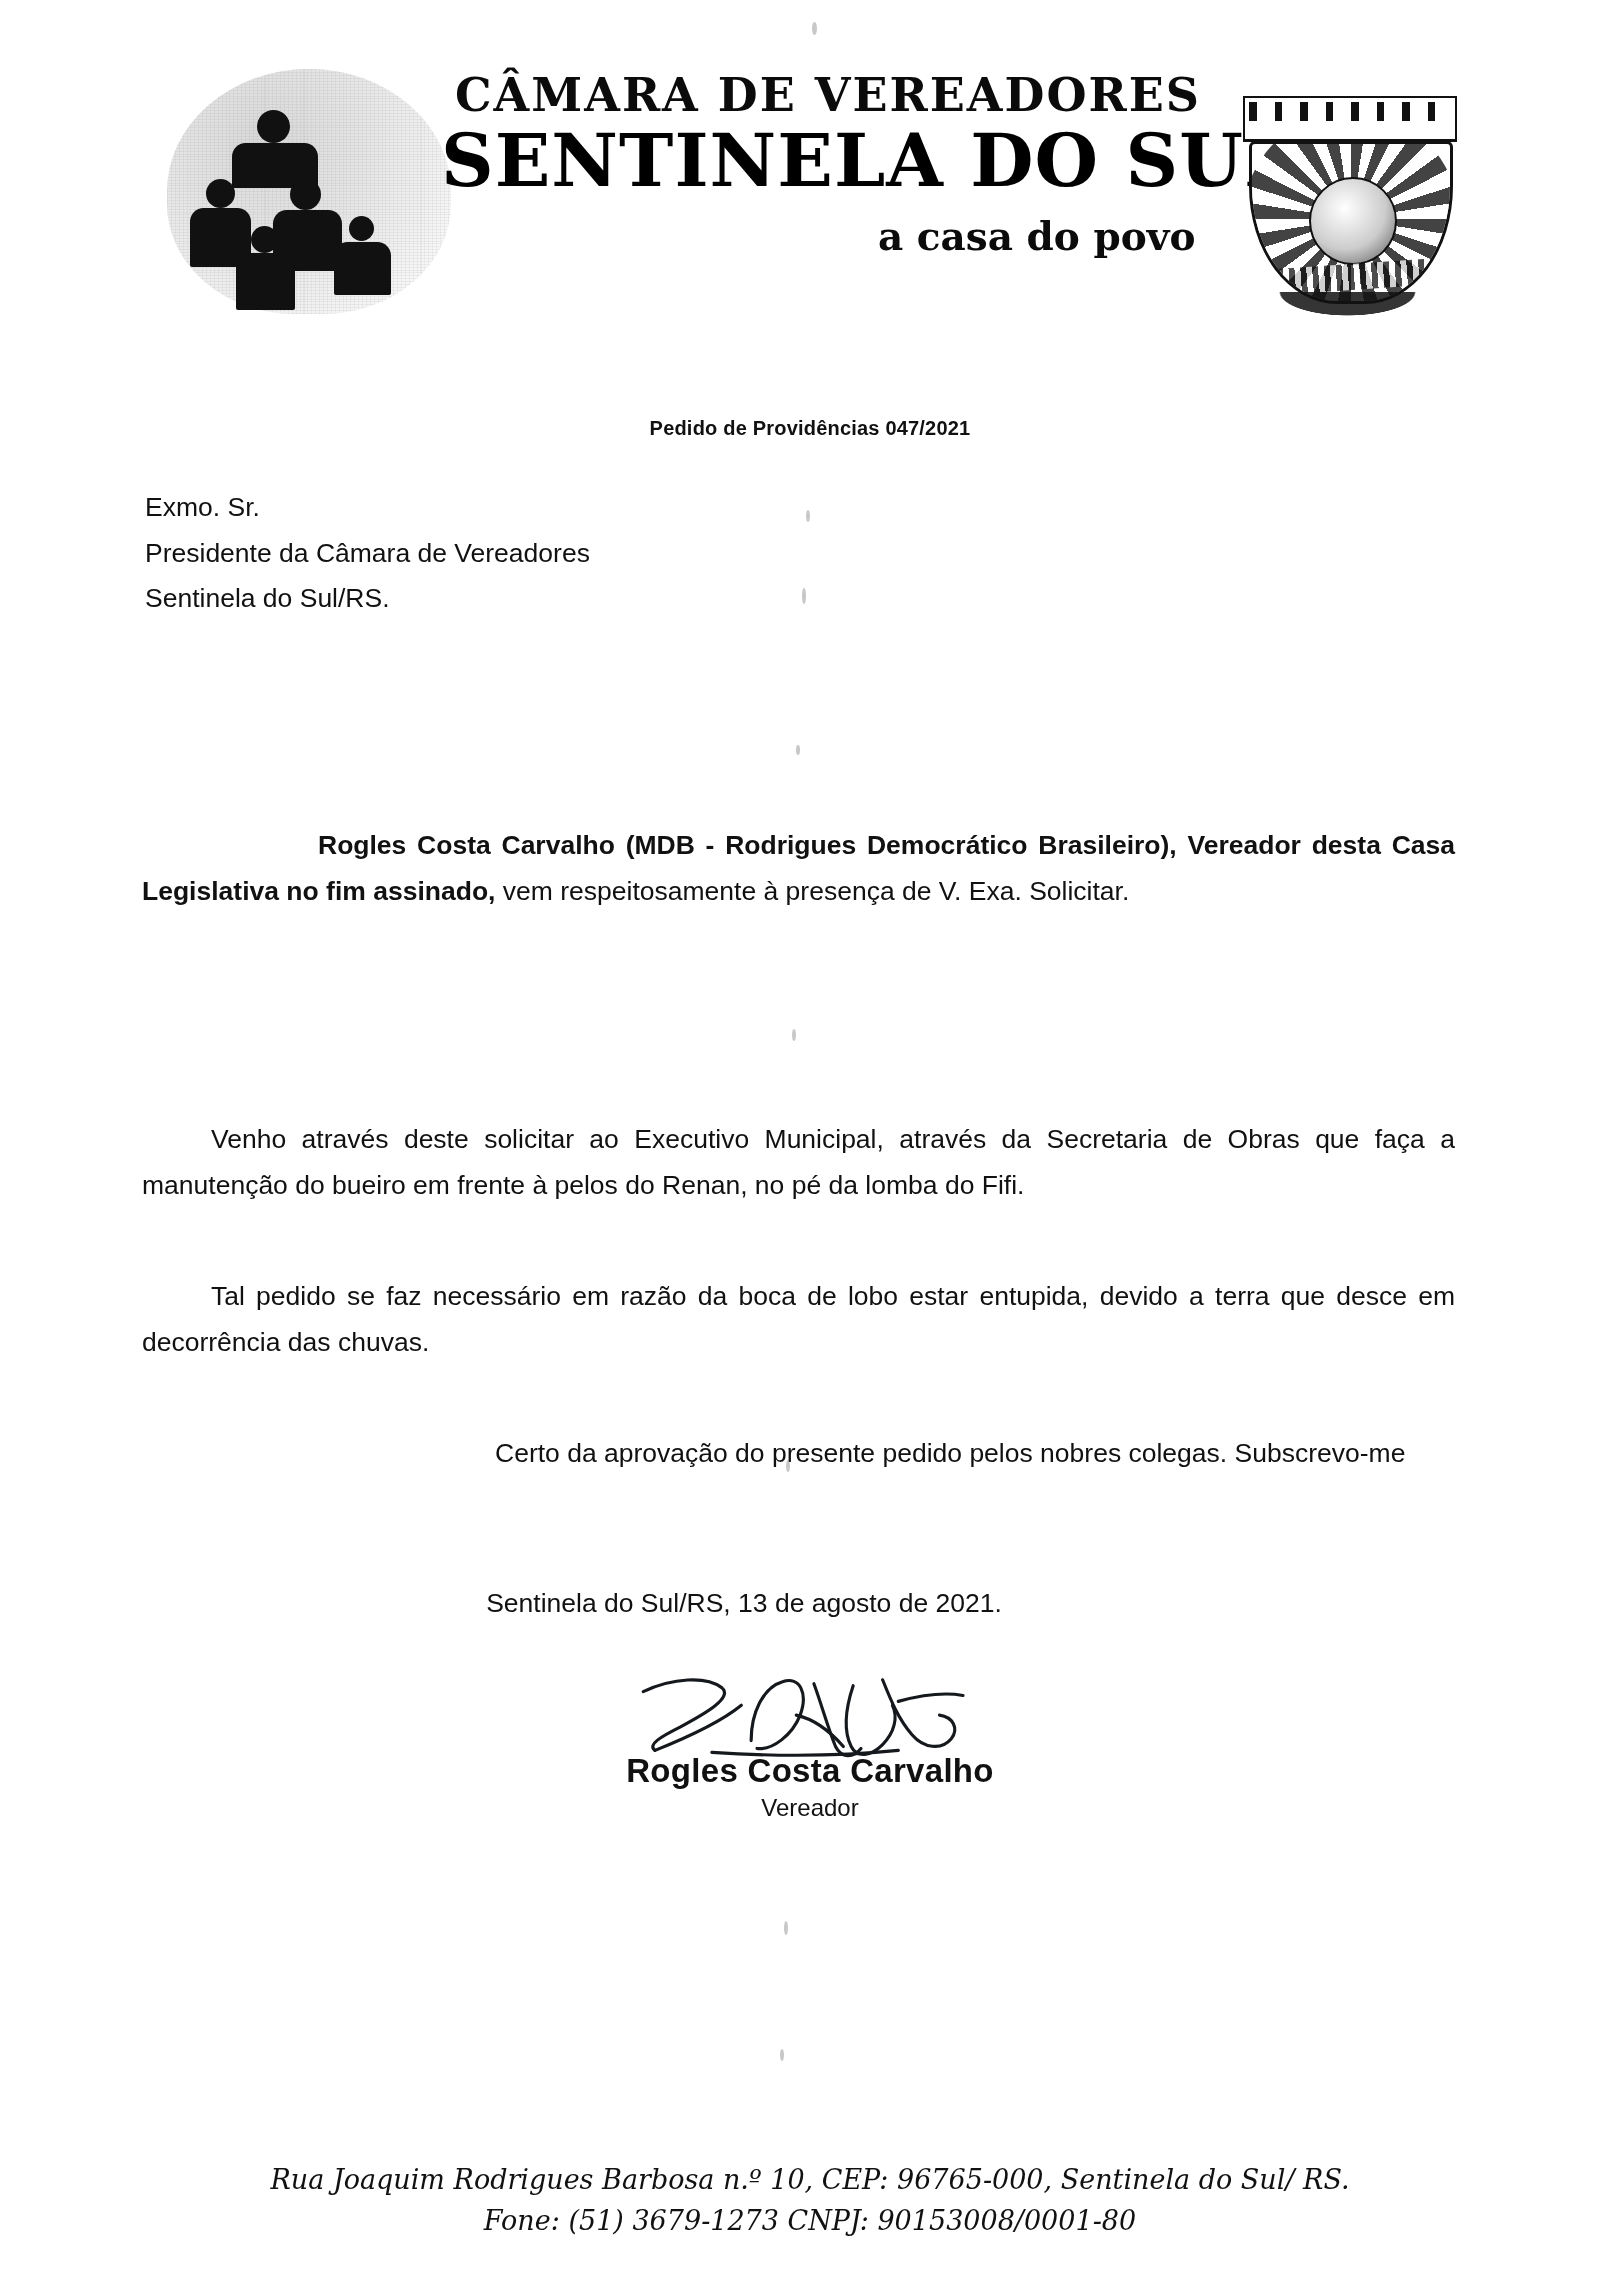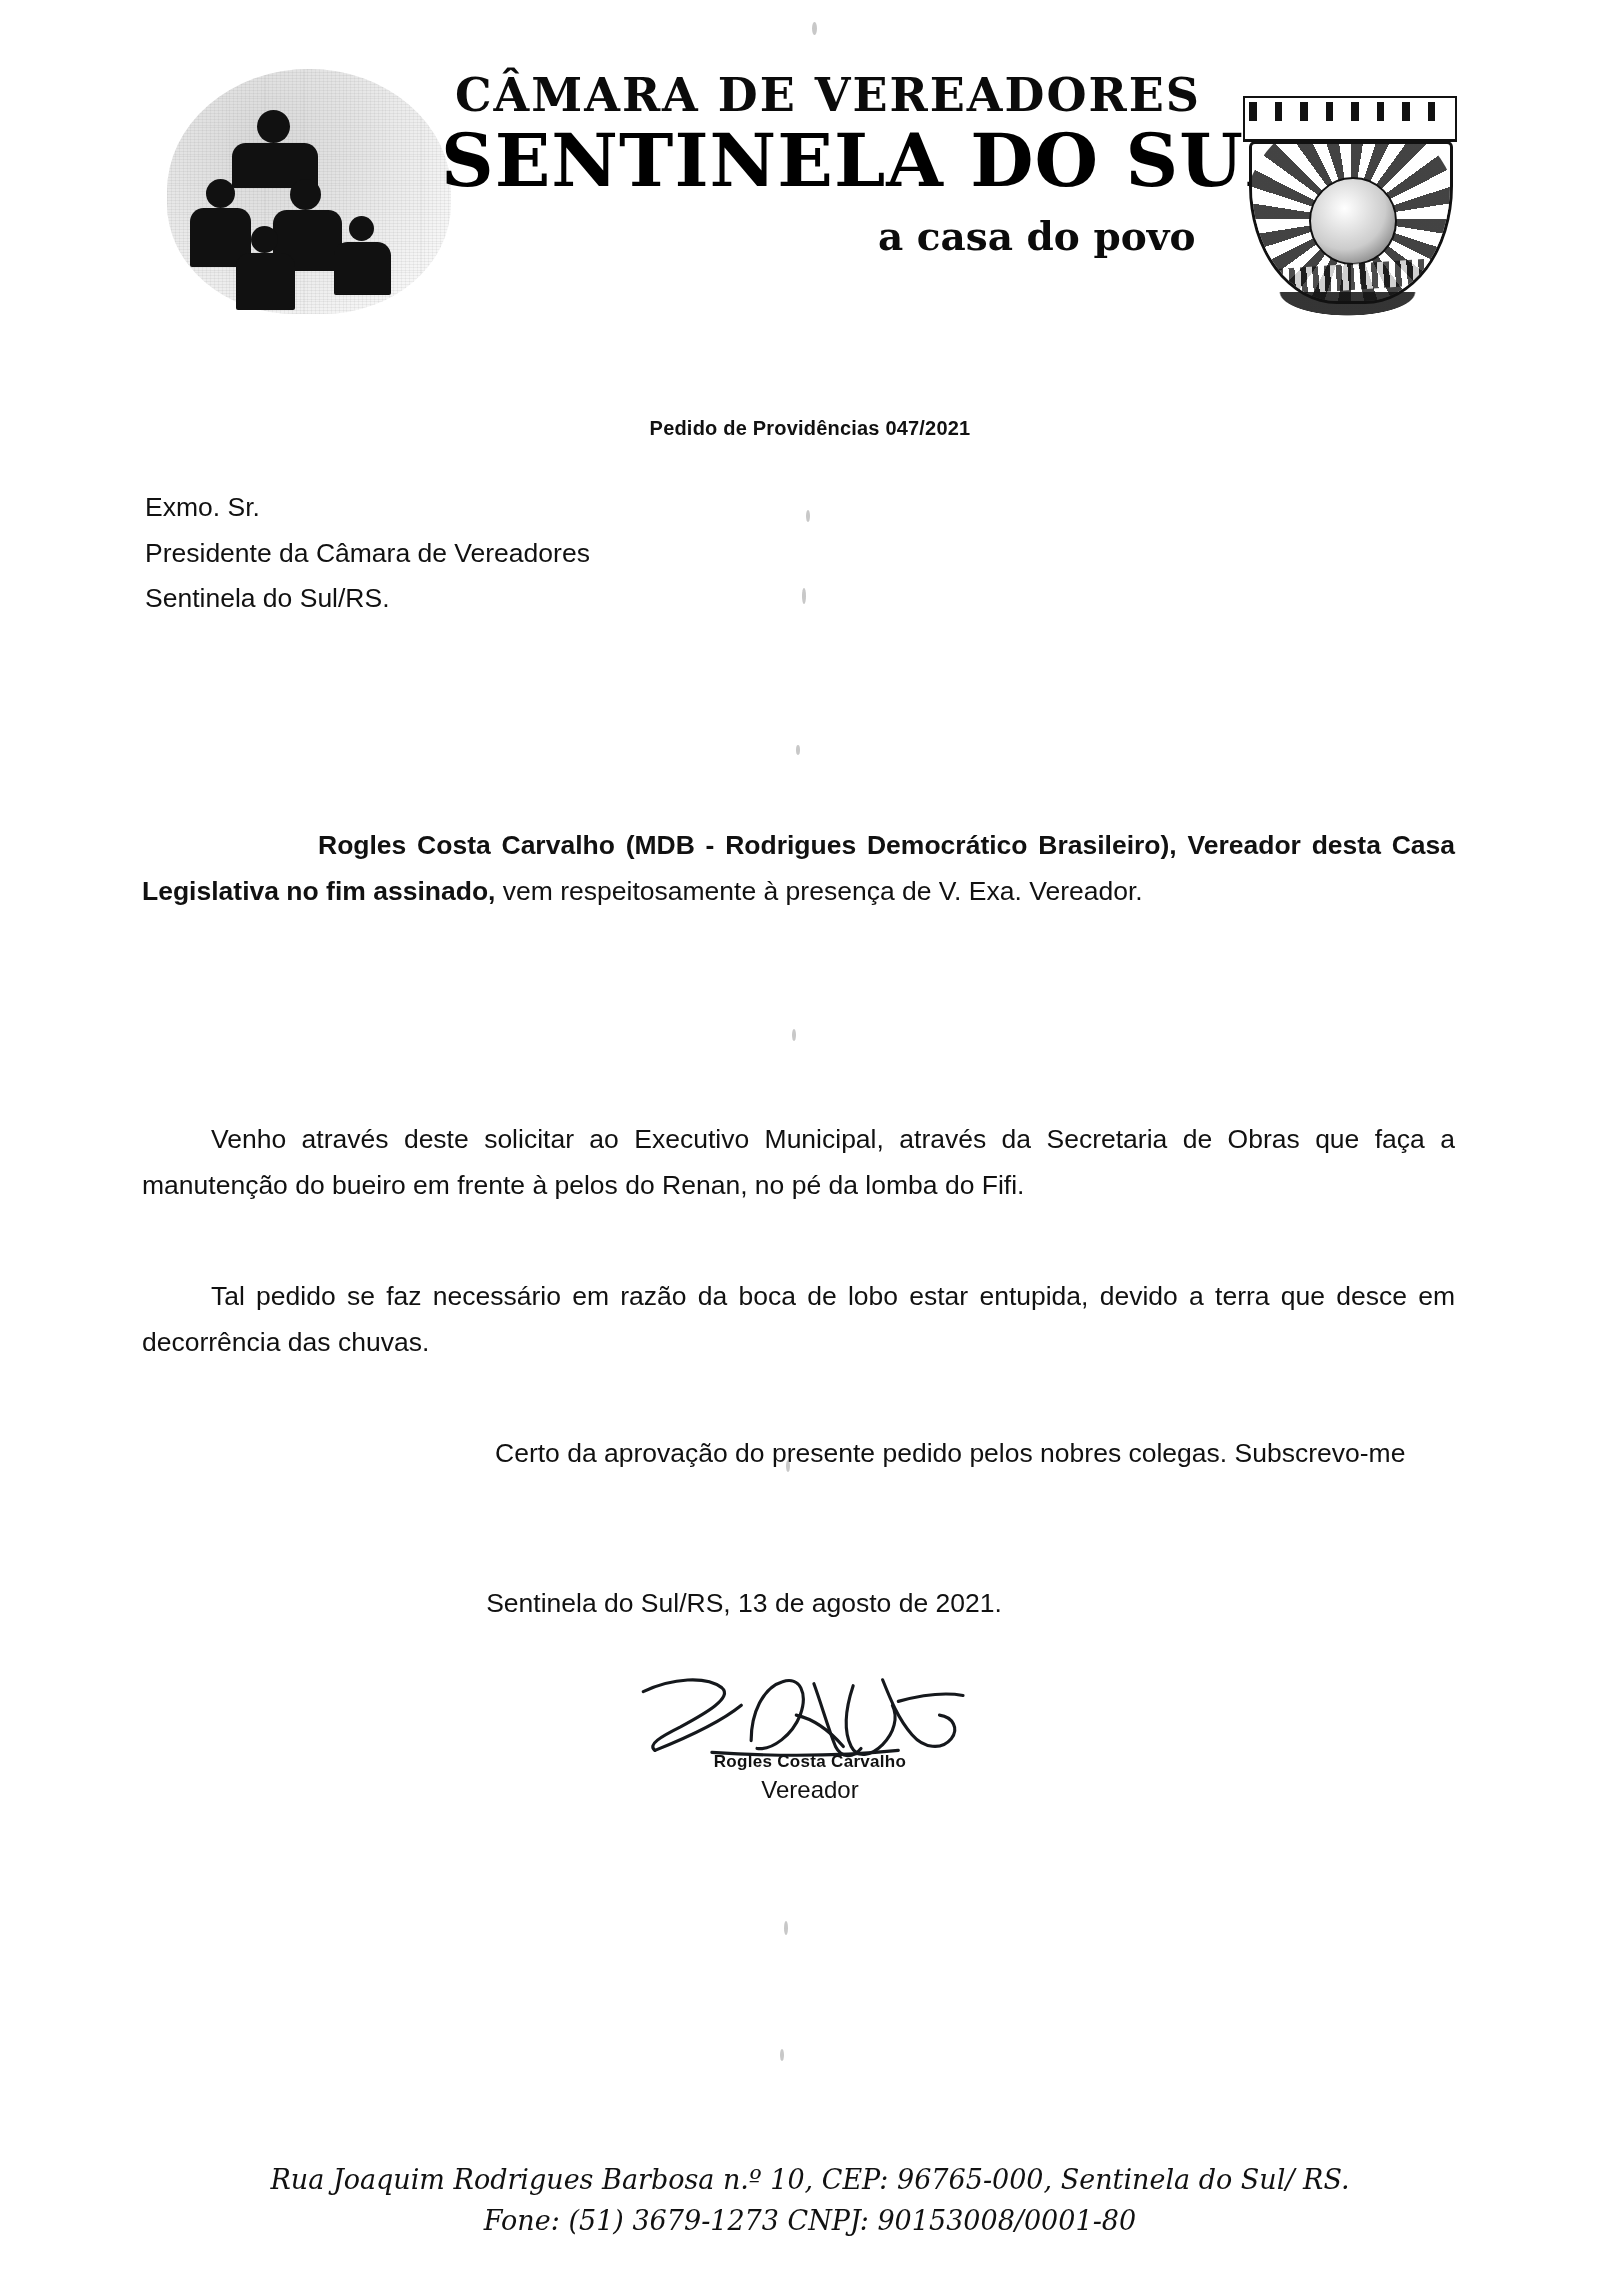--- a/index.html
+++ b/index.html
@@ -232,21 +232,21 @@
     width: 1620px;
     text-align: center;
   }
   .signature {
     position: relative;
     height: 108px;
     width: 412px;
     margin: 0 auto;
   }
   .sign-name {
-    font-size: 17px;
+    font-size: 33px;
     font-weight: bold;
     margin-top: -21.6px;
     letter-spacing: 0.3px;
   }
   .sign-role {
     font-size: 24px;
     margin-top: 3.9px;
   }
 
   .footer {
@@ -315,21 +315,21 @@
 
   <div class="doc-title">Pedido de Providências 047/2021</div>
 
   <div class="addr">
     <div>Exmo. Sr.</div>
     <div>Presidente da Câmara de Vereadores</div>
     <div>Sentinela do Sul/RS.</div>
   </div>
 
   <div class="para p-intro">
-    <span class="ind"></span><b>Rogles Costa Carvalho (MDB - Rodrigues Democrático Brasileiro), Vereador desta Casa Legislativa no fim assinado,</b><span> vem respeitosamente à presença de V. Exa. Vereador.</span>
+    <span class="ind"></span><b>Rogles Costa Carvalho (MDB - Rodrigues Democrático Brasileiro), Vereador desta Casa Legislativa no fim assinado,</b><span> vem respeitosamente à presença de V. Exa. Solicitar.</span>
   </div>
 
   <div class="para p-body1">
     <span class="ind"></span><span>Venho através deste solicitar ao Executivo Municipal, através da Secretaria de Obras que faça a manutenção do bueiro em frente à pelos do Renan, no pé da lomba do Fifi.</span>
   </div>
 
   <div class="para p-body2">
     <span class="ind"></span><span>Tal pedido se faz necessário em razão da boca de lobo estar entupida, devido a terra que desce em decorrência das chuvas.</span>
   </div>
 

